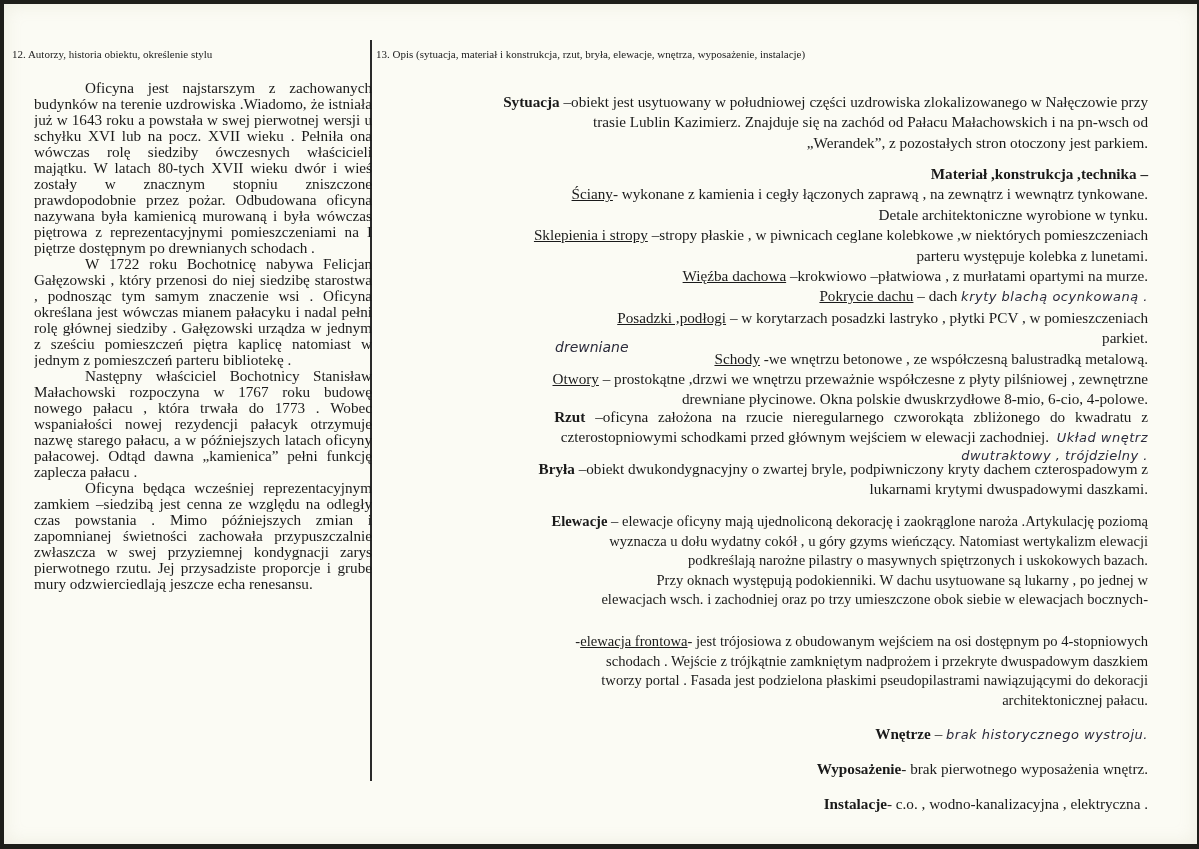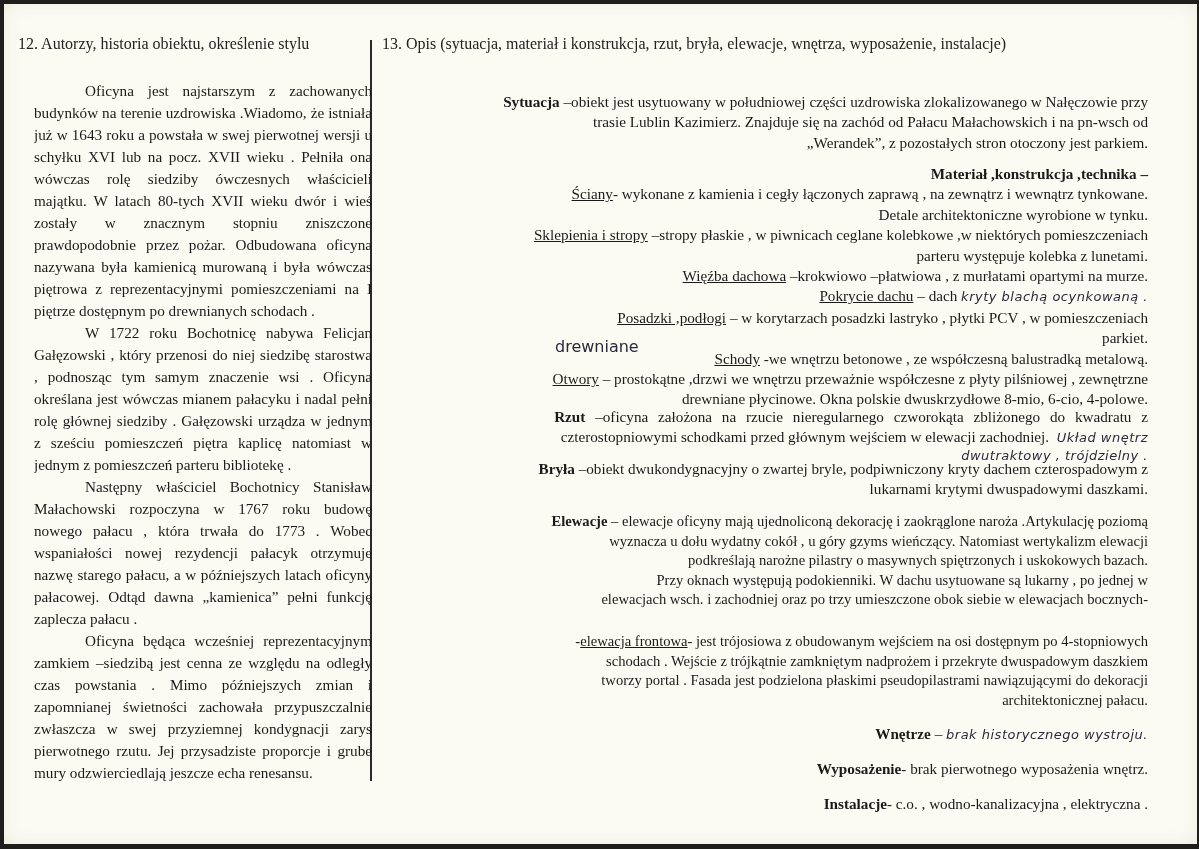--- a/index.html
+++ b/index.html
@@ -13,54 +13,53 @@
   .page {
     position: absolute; left: 4px; top: 4px; width: 1193px; height: 840px;
     background: #fbfbf4;
     box-shadow: inset 0 0 18px rgba(180,170,140,0.18);
   }
   .col-divider {
     position: absolute; left: 366px; top: 36px; width: 2px; height: 741px;
     background: #2a2a2a;
   }
   .field-header {
-    position: absolute; top: 31px;
-    font-size: 16px; color: #222;
+    position: absolute; top: 44px;
+    font-size: 11px; color: #222;
     white-space: nowrap;
-    margin-left: 6px;
   }
   #hdr-left { left: 8px; }
   #hdr-right { left: 372px; }
 
   
   .left-text {
     position: absolute; left: 30px; top: 76px; width: 338px;
-    font-size: 15.2px; line-height: 22px;
+    font-size: 15.2px; line-height: 16px;
     text-align: justify;
     overflow: hidden;
   }
   .left-text p { margin: 0; text-indent: 51px; }
 
   
   .right { position: absolute; left: 424px; top: 88px; width: 720px; font-size: 15.2px; line-height: 20.4px; }
   .sec { position: absolute; left: 0; width: 720px; text-align: right; }
   .sec b { font-weight: bold; }
   .line { white-space: nowrap; }
   .ind1 { padding-left: 28px; }
   .ind2 { padding-left: 73px; }
   .ind3 { padding-left: 100px; }
   .u { text-decoration: underline; }
   .hand {
     font-family: "DejaVu Sans", sans-serif;
     font-style: italic; font-size: 13px; color: #2a2a3a;
     letter-spacing: 0.5px;
   }
   .hand-above {
-    position: absolute; font-family: "DejaVu Sans", sans-serif; 
-    font-size: 16px; color: #2a2a3a;
+    position: absolute; font-family: "DejaVu Sans", sans-serif; font-style: italic;
+    font-size: 14px; color: #2a2a3a;
   }
   .justify-wide { word-spacing: 6px; }
   .elev { font-size: 14.6px; line-height: 19.6px; }
 </style>
 </head>
 <body>
 
 <div class="page">
 
   <div class="field-header" id="hdr-left">12. Autorzy, historia obiektu, określenie stylu</div>

